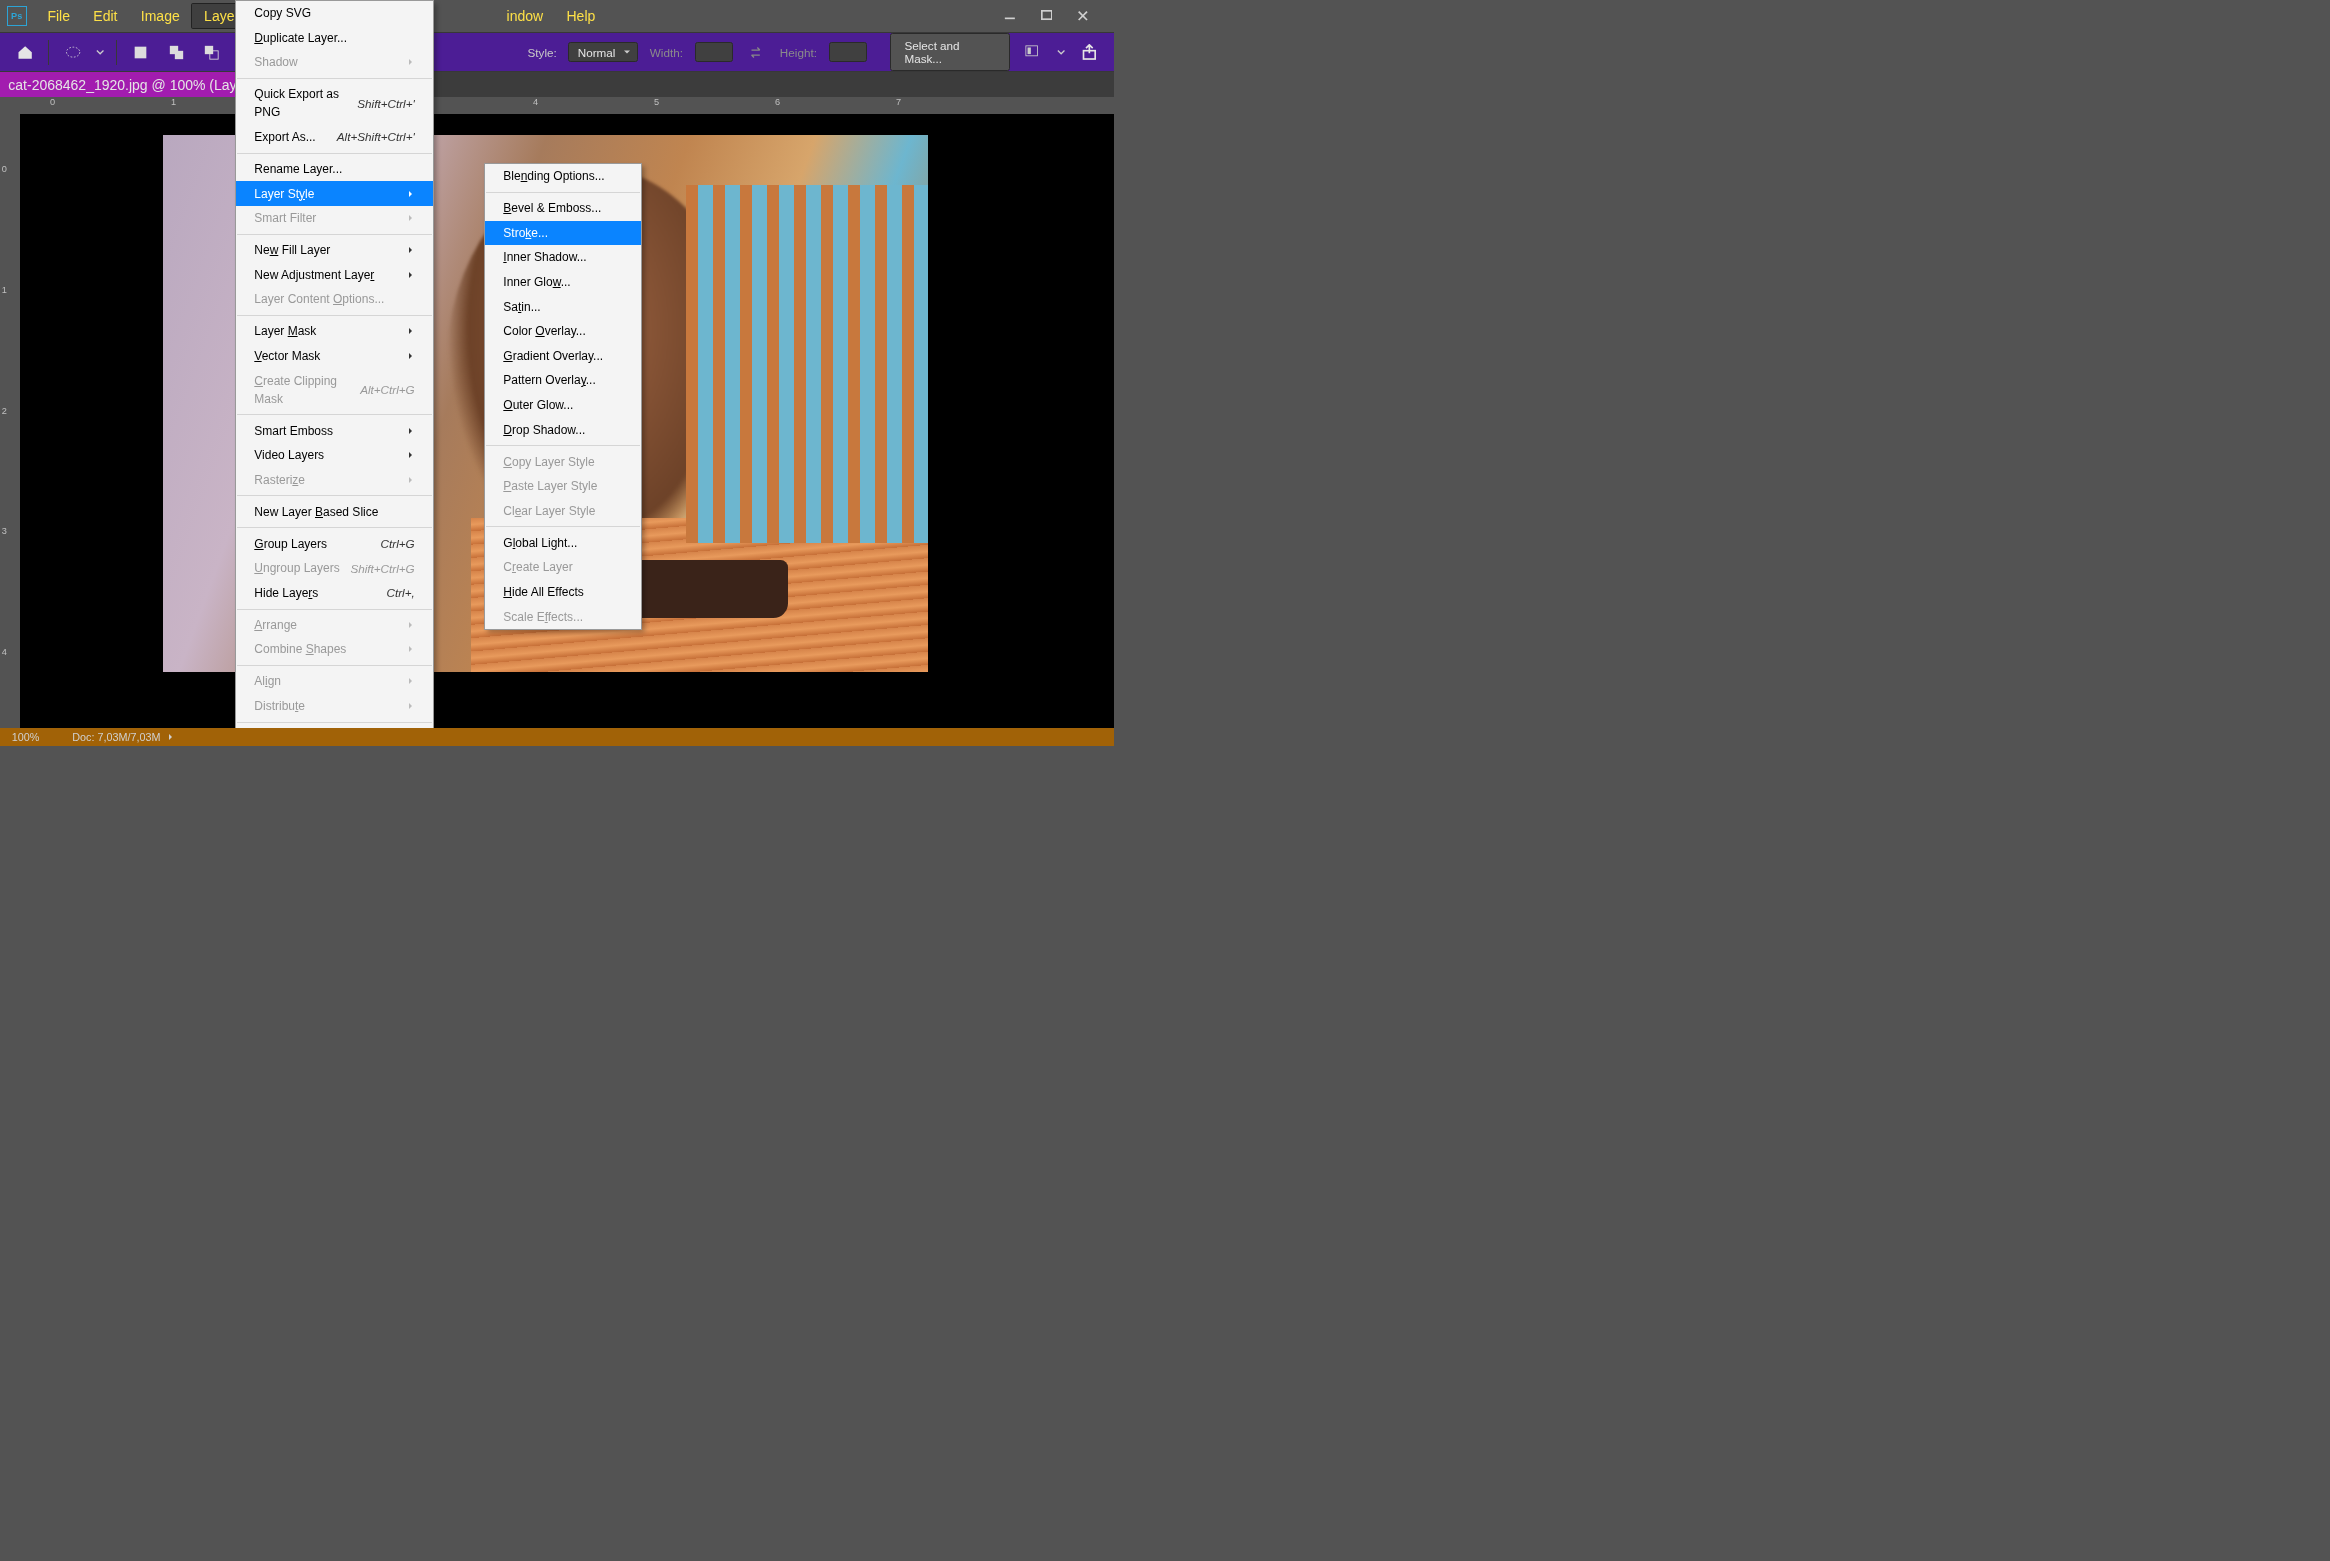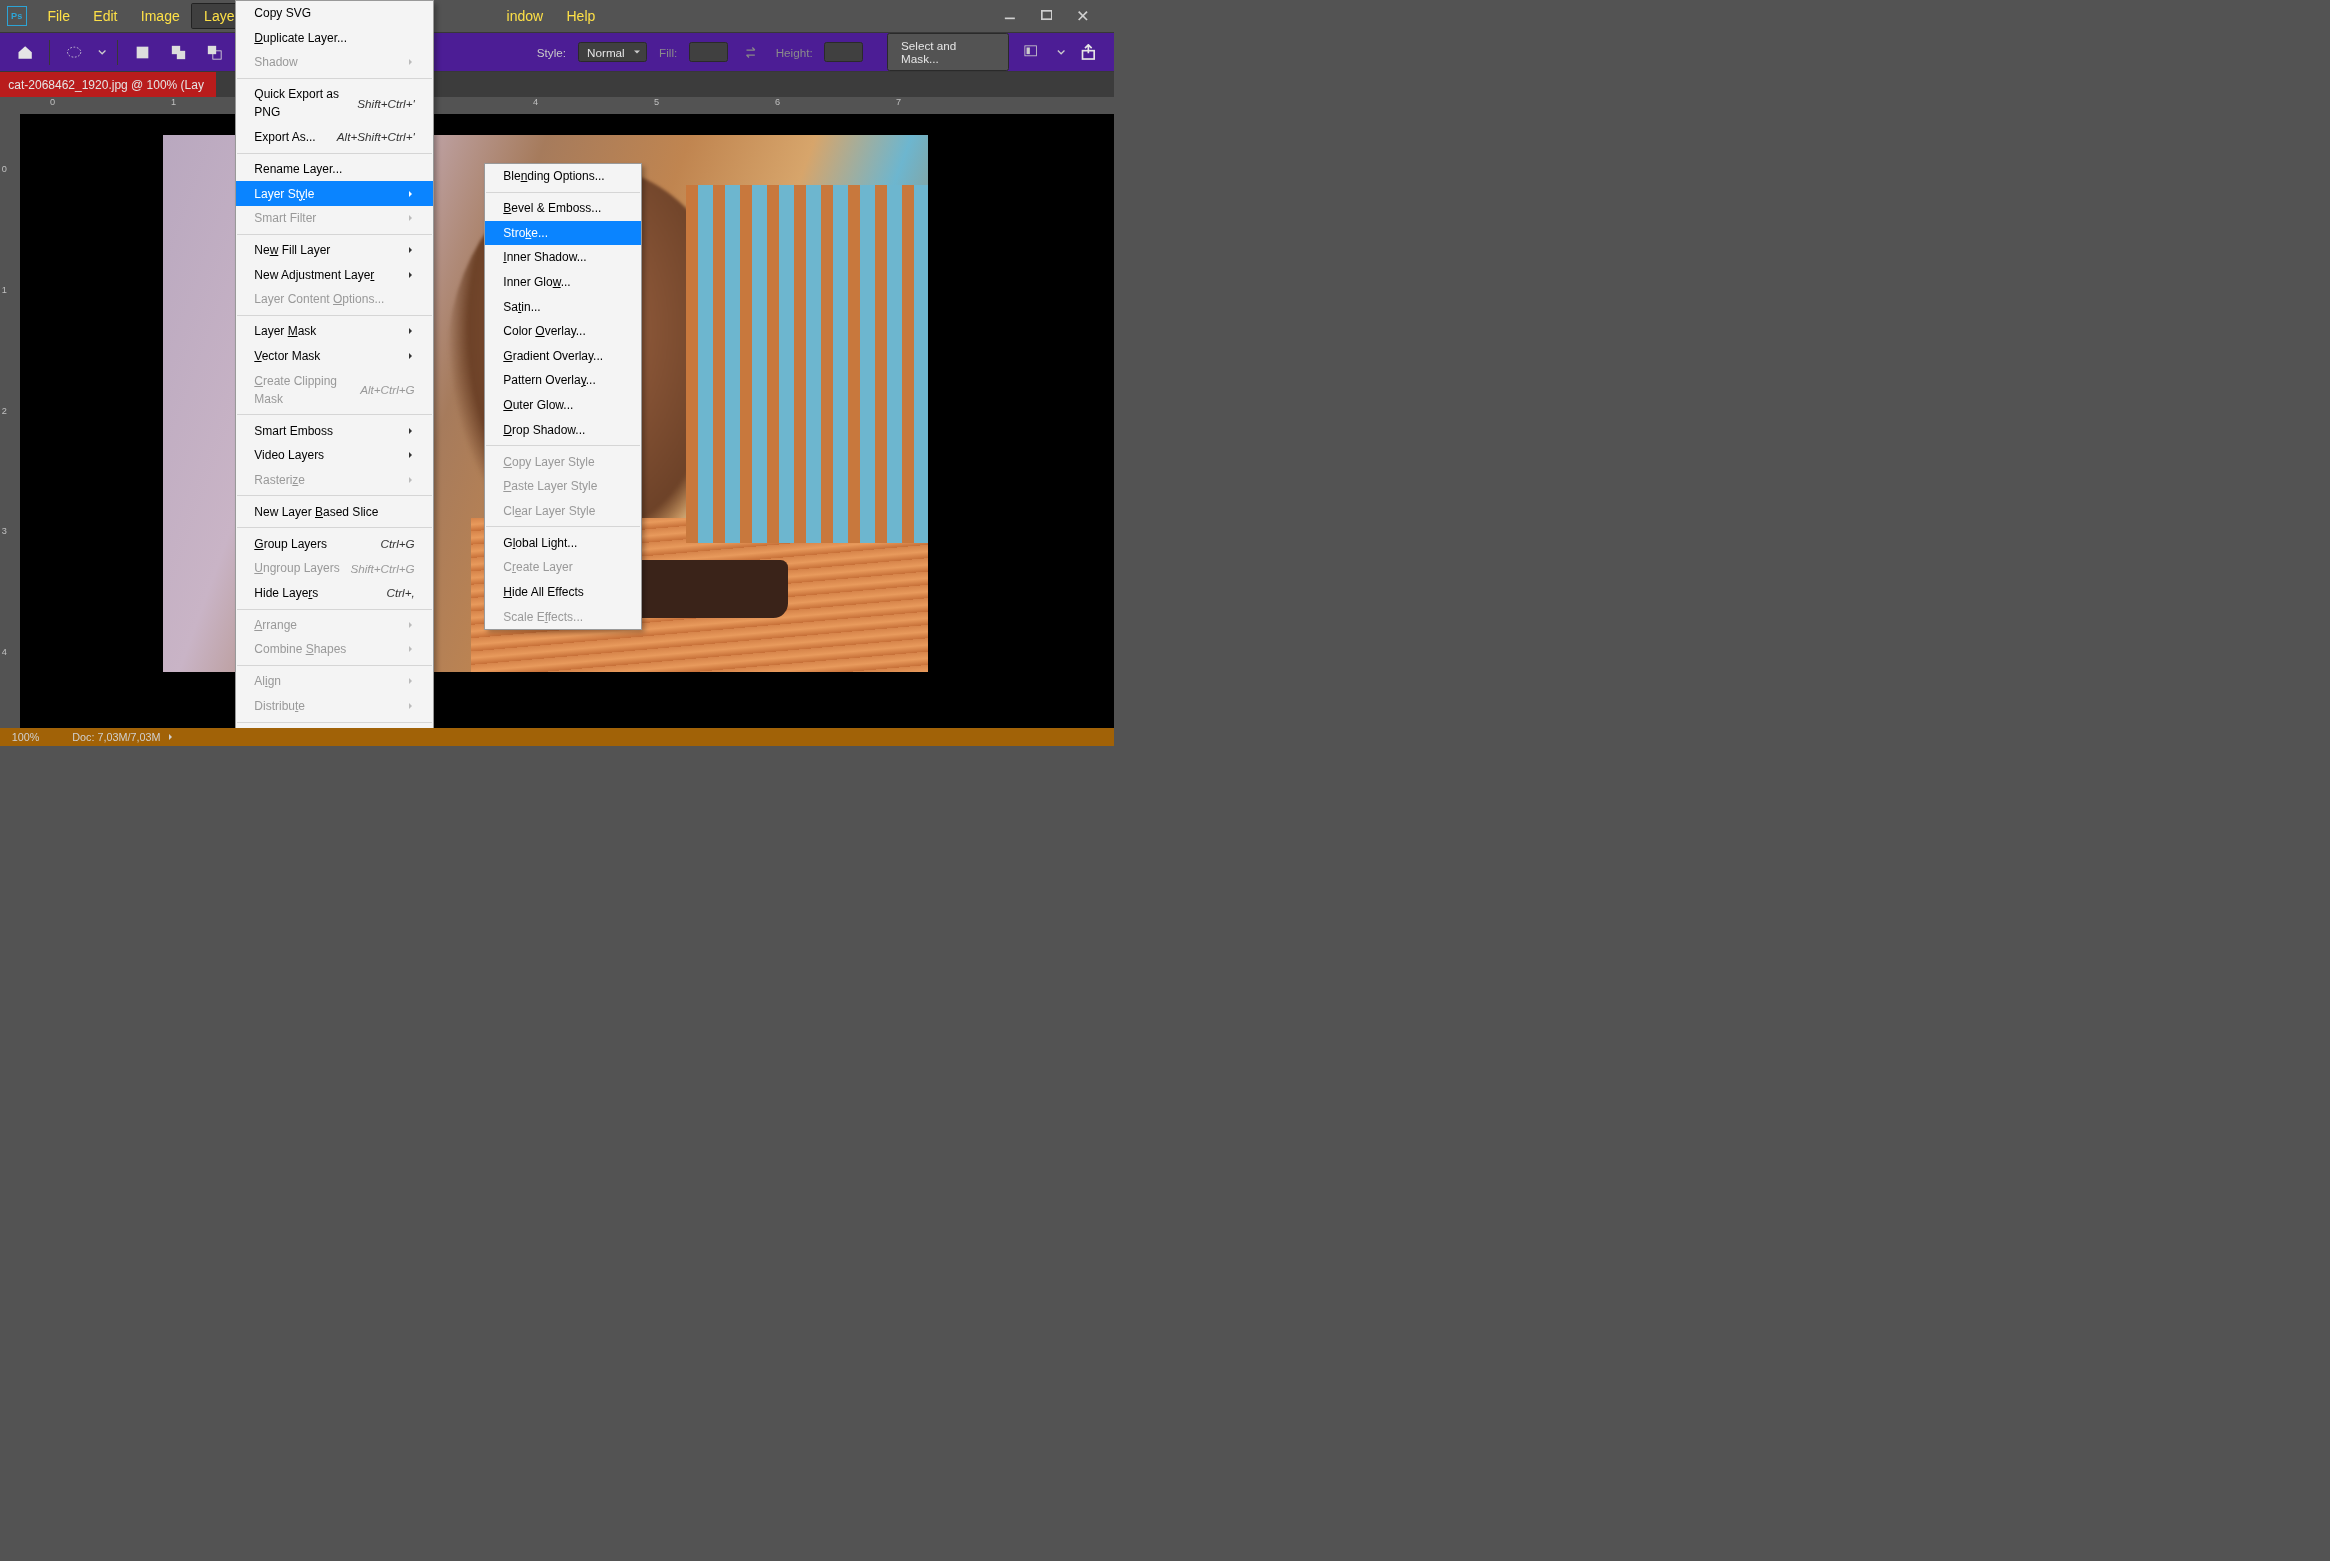--- a/index.html
+++ b/index.html
@@ -18,21 +18,21 @@
   .optbar .sq { width: 25px; height: 25px; display: flex; align-items: center; justify-content: center; }
   .divider { width: 0.8px; height: 25px; background: #383838; }
   .sel { background: #404040; border: 0.8px solid #2a2a2a; border-radius: 2.5px; padding: 2.5px 21.7px 2.5px 8.3px; position: relative; color: #e5e5e5; }
   .sel::after { content: ""; position: absolute; right: 6.7px; top: 50%; border: 3.3px solid transparent; border-top-color: #ccc; transform: translateY(-25%); }
   .numbox { width: 40px; height: 20px; background: #404040; border: 0.8px solid #2a2a2a; border-radius: 2.5px; }
   .btn-outline { background: #535353; border: 0.8px solid #2a2a2a; border-radius: 2.5px; padding: 5px 13.3px; color: #e5e5e5; }
   .dim { color: #8b8b8b; }
 
   
   .tabbar { height: 25px; background: #3c3c3c; display: flex; align-items: center; }
-  .tab { background: #b91c1c; padding: 3.3px 11.7px 3.3px 8.3px; font-size: 12px; color: #e5e5e5; height:100%; display:flex; align-items:center;}
+  .tab { background: #a21caf; padding: 3.3px 11.7px 3.3px 8.3px; font-size: 14px; color: #e5e5e5; height:100%; display:flex; align-items:center;}
   
   
   .canvas-area { position: absolute; top: 97px; left: 0; right: 0; bottom: 18.3px; background: #1f1f1f; }
   .ruler-h { position: absolute; top: 0; left: 20px; right: 0; height: 16.7px; background: #535353; overflow:hidden; }
   .ruler-v { position: absolute; top: 16.7px; left: 0; width: 20px; bottom: 0; background: #535353; overflow:hidden;}
   .ruler-corner { position:absolute; top:0; left:0; width:20px; height:16.7px; background:#535353; }
   .ruler-h .tick, .ruler-v .tick { position: absolute; color: #c0c0c0; font-size: 9.2px; }
   .ruler-h .tick { top: 0; }
   .ruler-v .tick { left: 1.7px; }
   .viewport { position: absolute; top: 16.7px; left: 20px; right: 0; bottom: 0; background: #000; }
@@ -128,21 +128,21 @@
     </div>
   <div class="sq">
       <svg width="15" height="15" viewBox="0 0 18 18">
         <rect x="1" y="1" width="10" height="10" fill="none" stroke="#ddd"></rect>
         <rect x="7" y="7" width="10" height="10" fill="none" stroke="#ddd"></rect>
       </svg>
     </div>
   <div style="width:258px"></div>
   <span>Style:</span>
   <div class="sel">Normal</div>
-  <span class="dim">Fill:</span>
+  <span class="dim">Width:</span>
   <div class="numbox"></div>
   <div class="sq">
       <svg width="15" height="15" viewBox="0 0 18 18">
         <path d="M3 6 L13 6 M13 6 L10 3 M3 12 L13 12 M3 12 L6 15" stroke="#888" fill="none" stroke-width="1.5"></path>
       </svg>
     </div>
   <span class="dim">Height:</span>
   <div class="numbox"></div>
   <div style="flex:1"></div>
   <div class="btn-outline">Select and Mask...</div>

